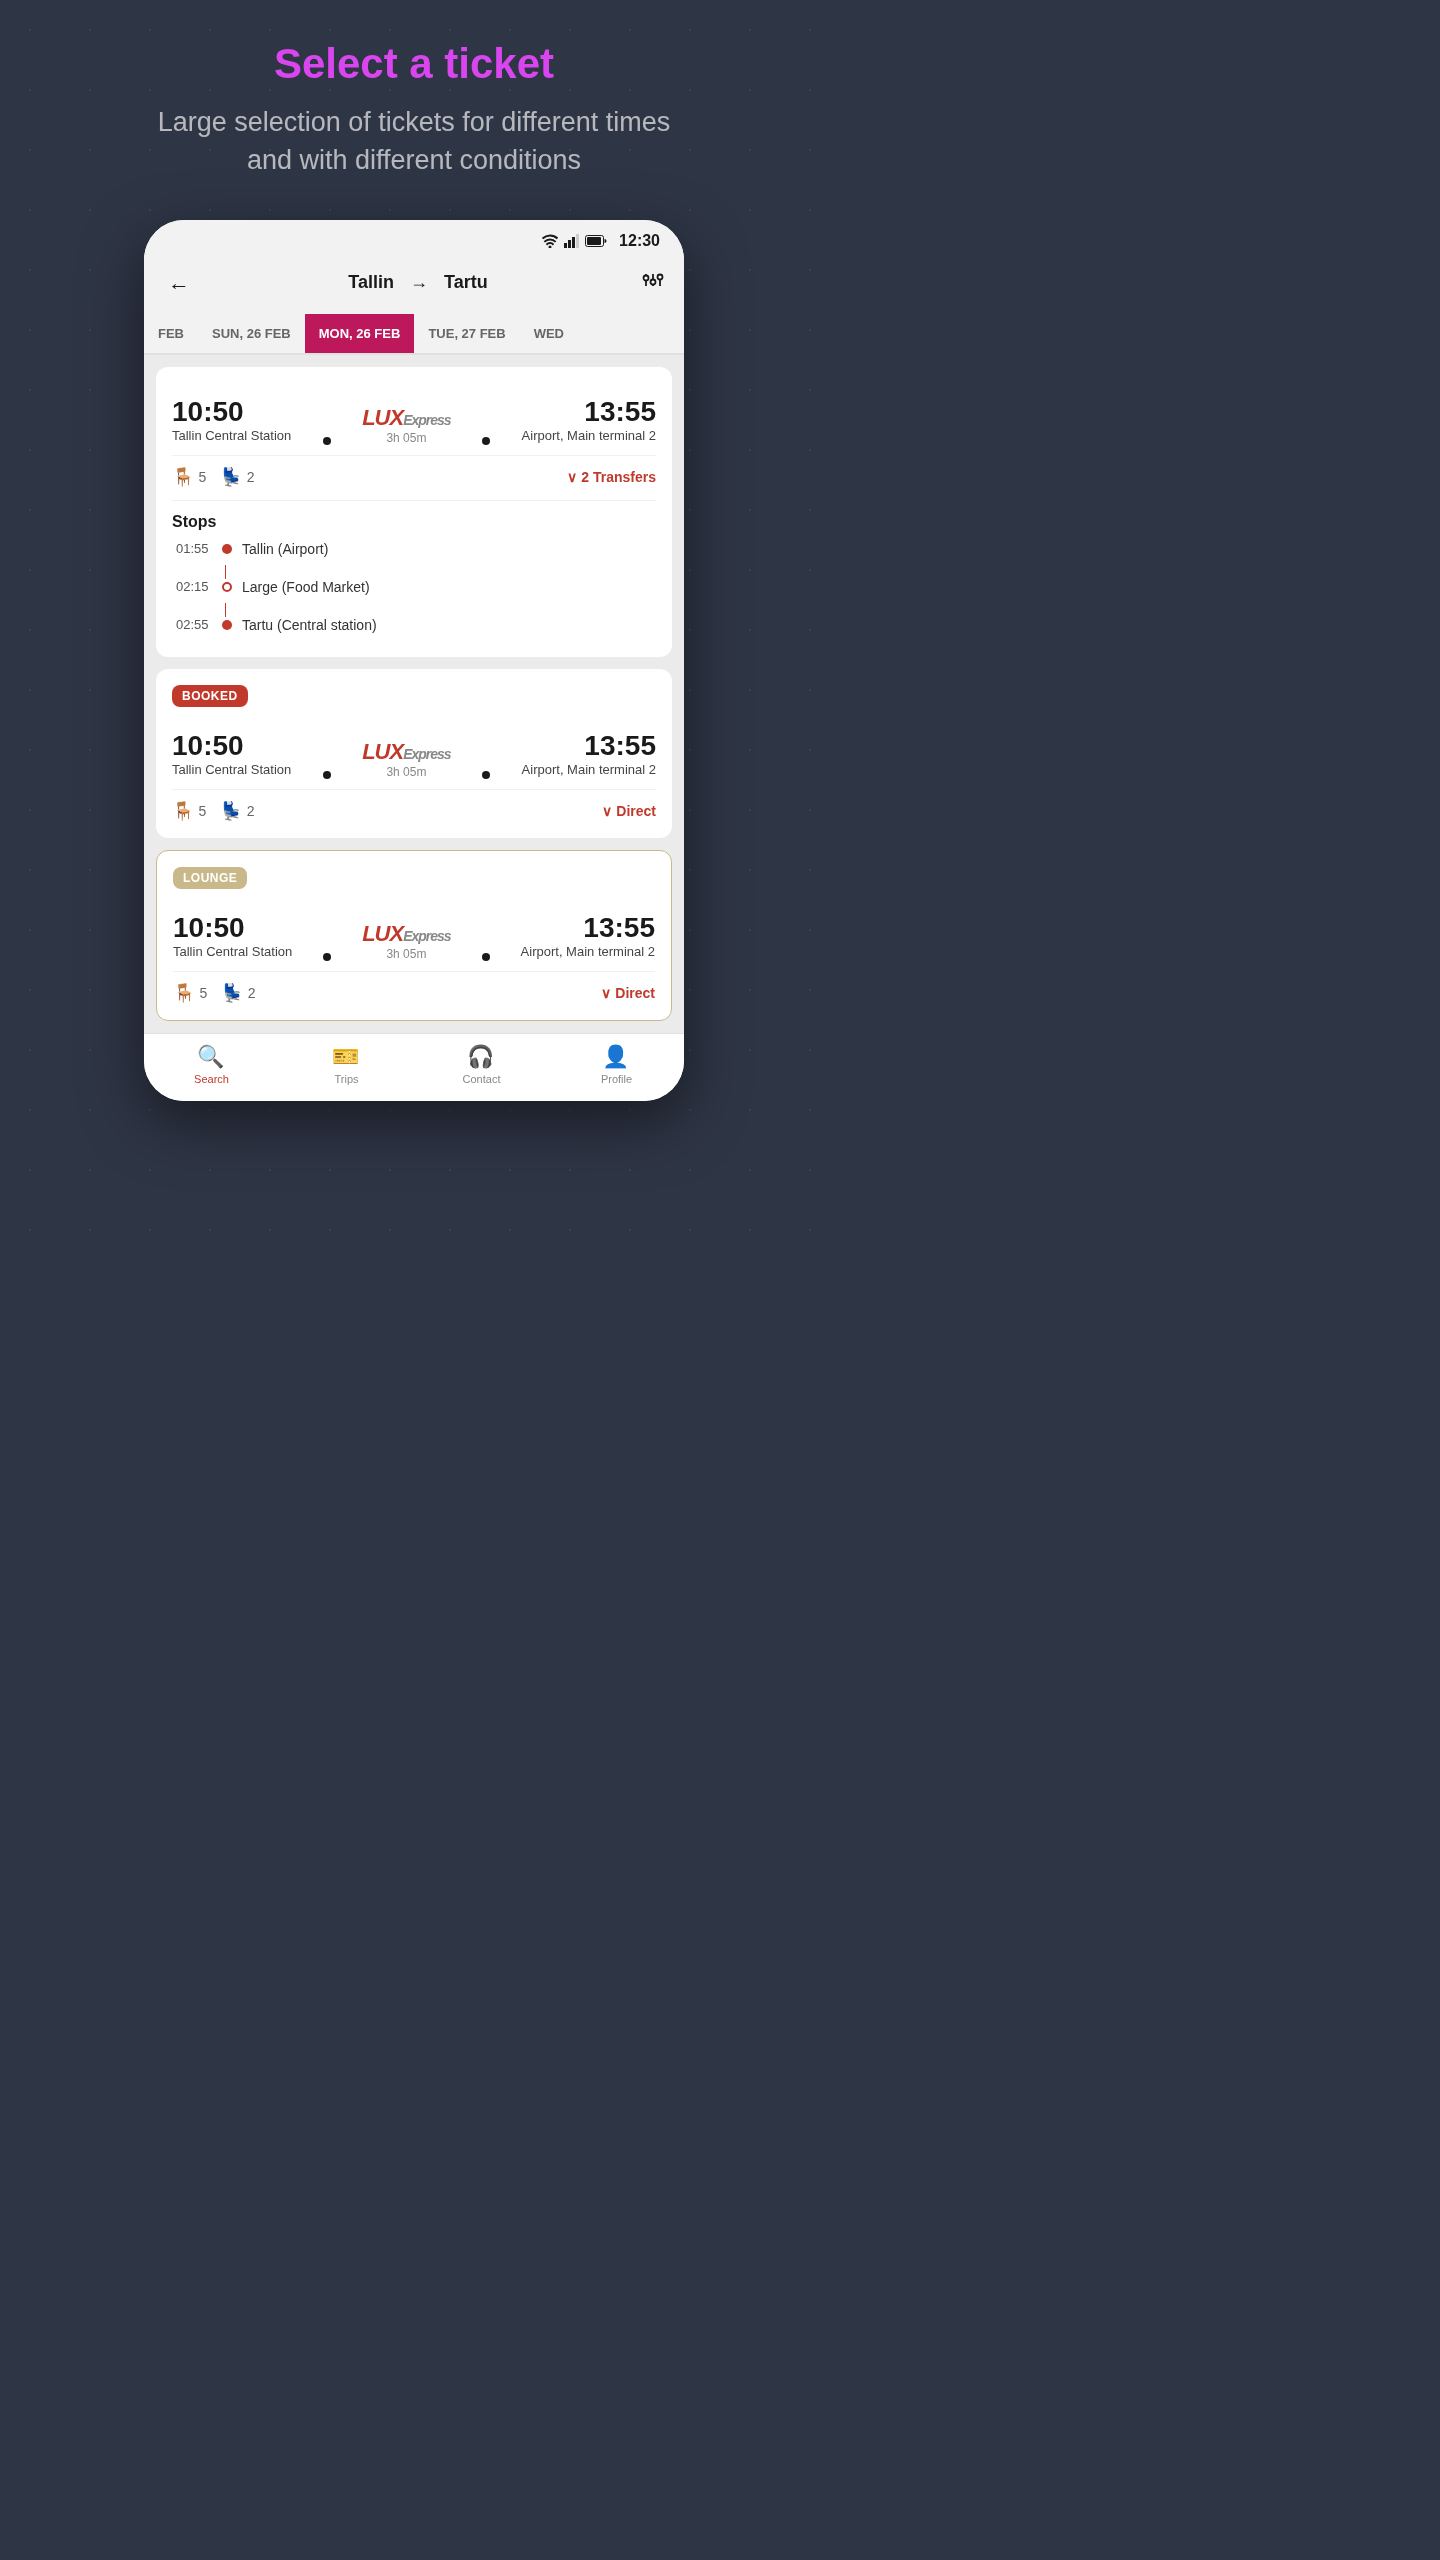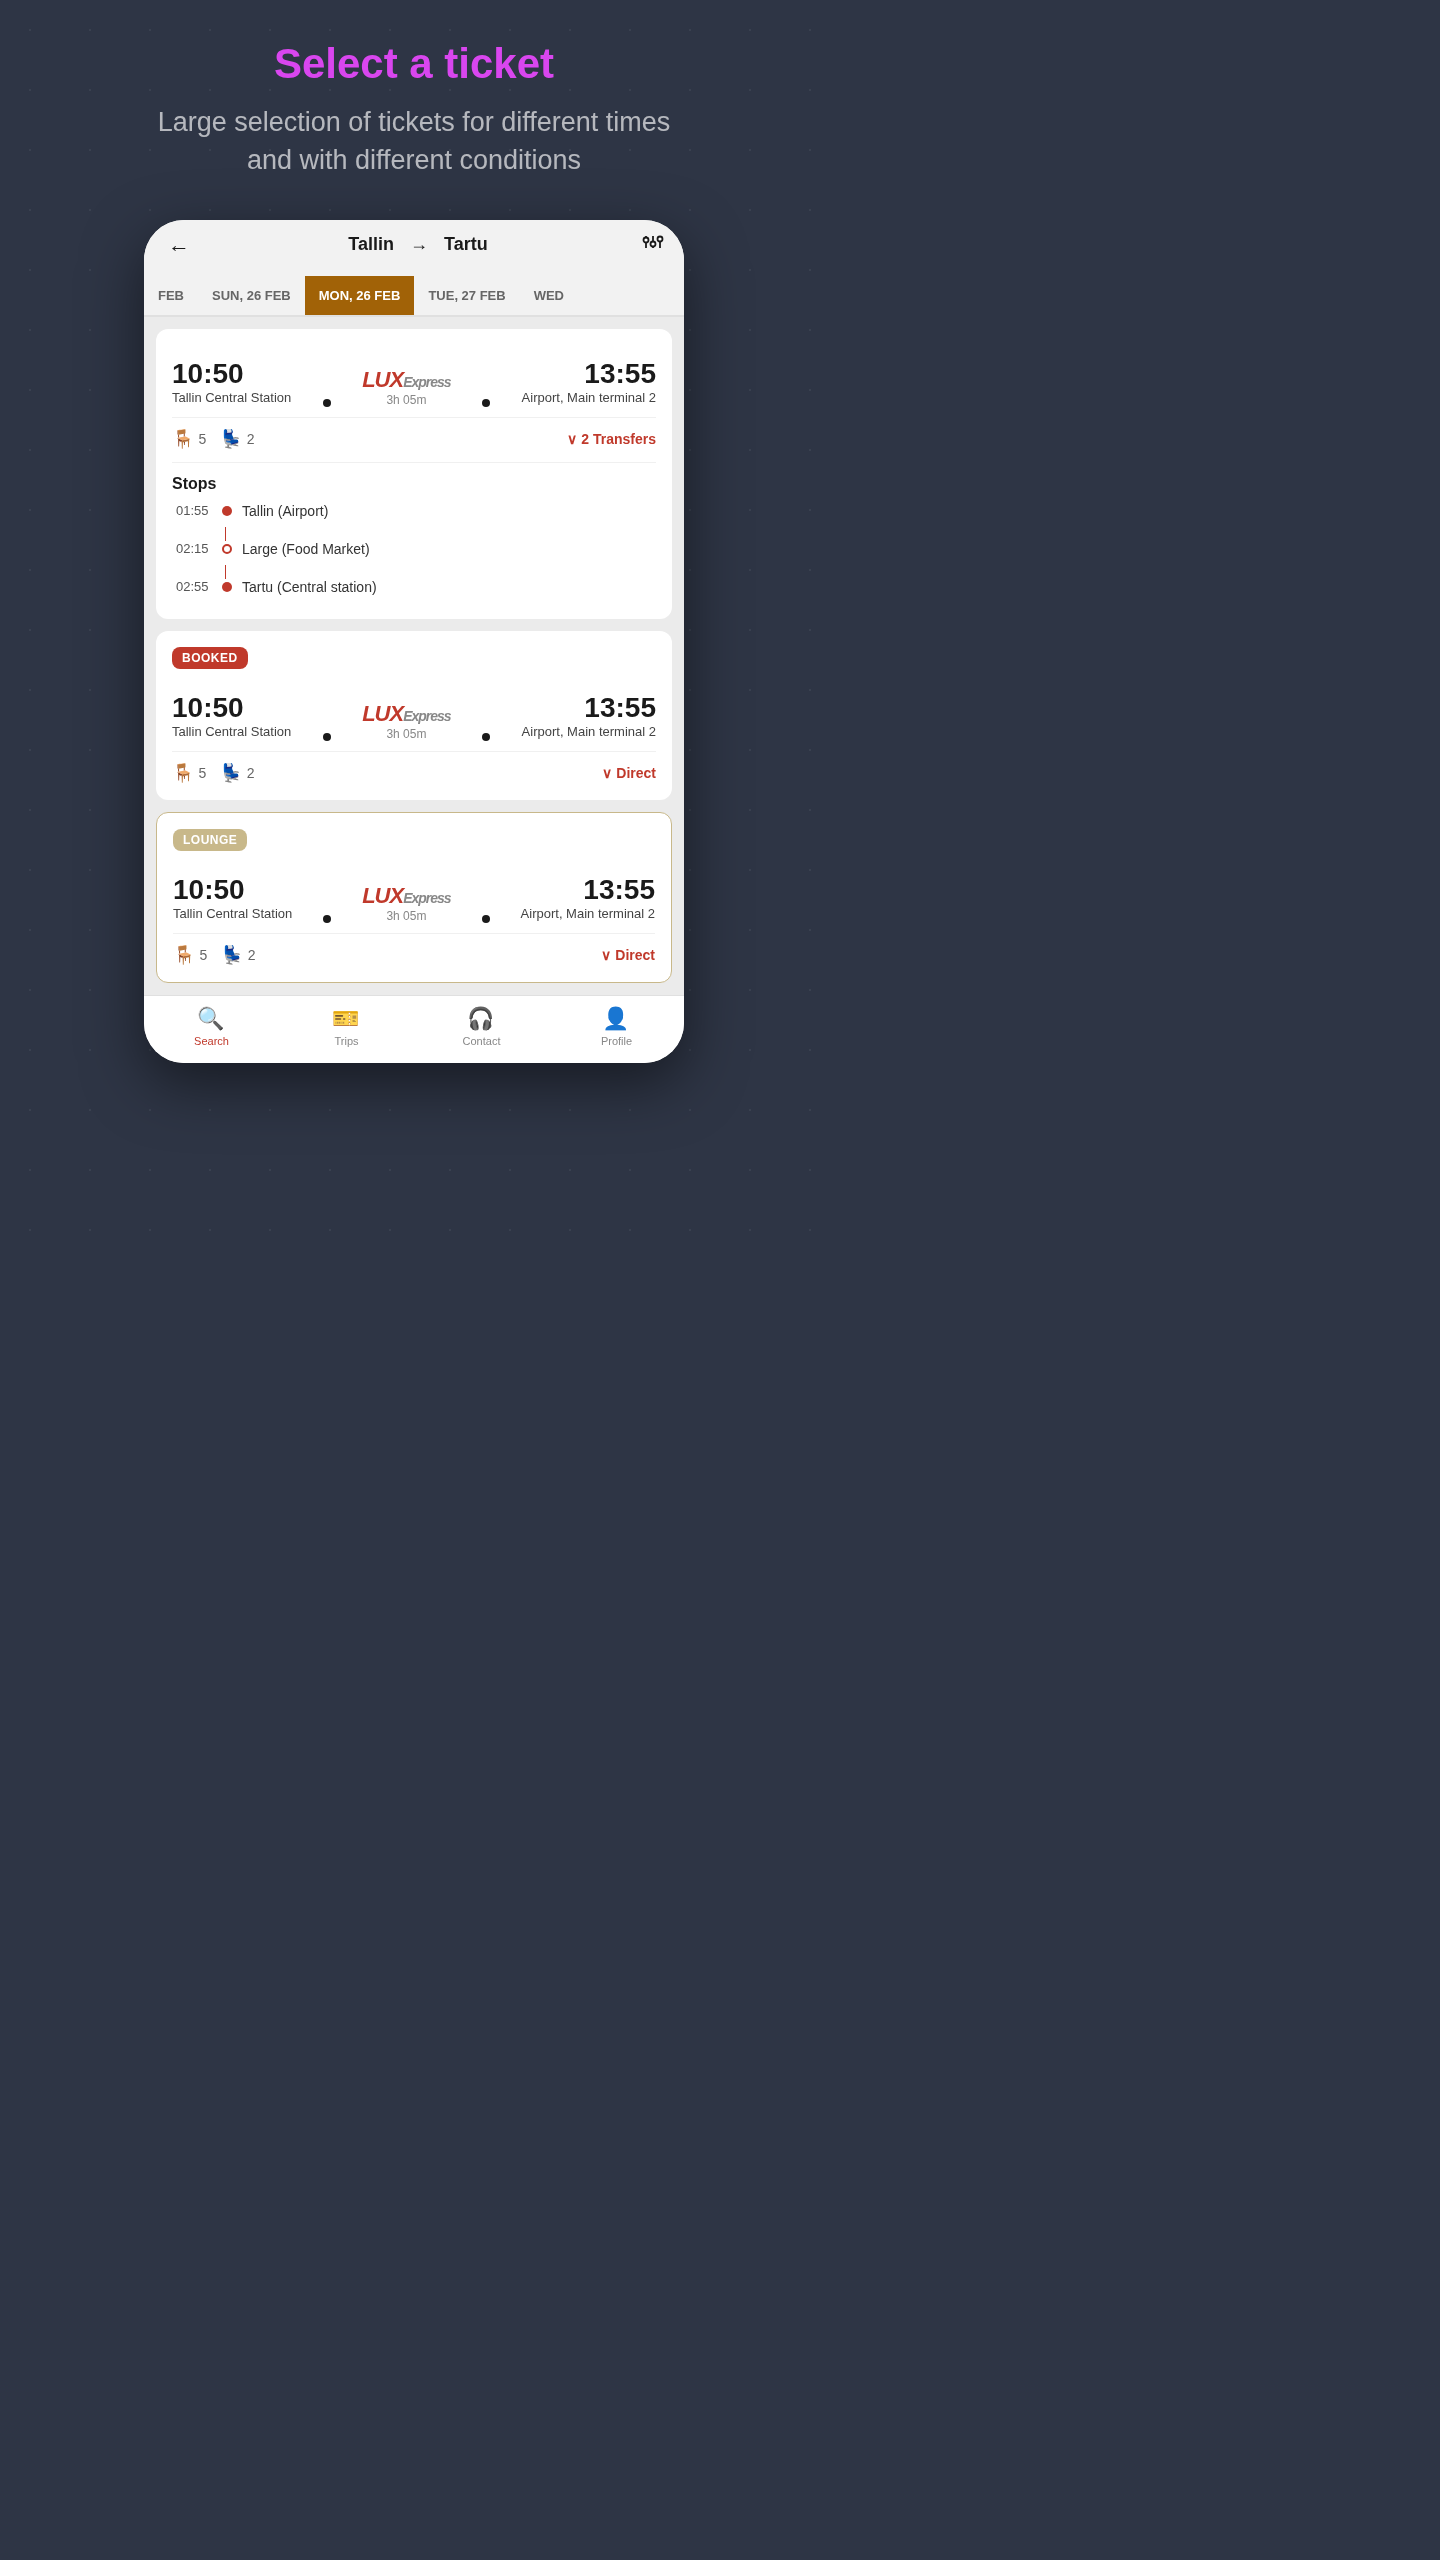--- a/index.html
+++ b/index.html
@@ -131,21 +131,21 @@
       padding: 12px 14px;
       font-size: 13px;
       font-weight: 600;
       color: #666;
       cursor: pointer;
       white-space: nowrap;
       text-align: center;
     }
 
     .date-tab.active {
-      background: #a16207;
+      background: #be185d;
       color: #fff;
       border-radius: 0;
     }
 
     
     .main-content {
       background: #ebebeb;
       padding: 12px;
       display: flex;
       flex-direction: column;
@@ -390,20 +390,42 @@
     }
   </style>
 </head>
 <body>
 
 <h1 class="hero-title">Select a ticket</h1>
 <p class="hero-subtitle">Large selection of tickets for different times and with different conditions</p>
 
 <div class="phone-frame">
 
+  <div class="status-bar">
+    <div class="status-icons">
+
+      <svg width="18" height="14" viewBox="0 0 18 14" fill="#1a1a1a">
+        <path d="M9 11.5a1.5 1.5 0 110 3 1.5 1.5 0 010-3zm0-3.5a5.5 5.5 0 014.24 2L11.8 11.4A3.5 3.5 0 009 10a3.5 3.5 0 00-2.8 1.4L4.76 10A5.5 5.5 0 019 8zm0-3.5a9 9 0 016.36 2.64L13.94 8.5A7 7 0 009 6.5a7 7 0 00-4.94 2L2.64 7.14A9 9 0 019 4.5zm0-4C12.18.5 15.05 1.7 17.19 3.74L15.77 5.16A11 11 0 009 2.5a11 11 0 00-6.77 2.66L.81 3.74A13.5 13.5 0 019 .5z"></path>
+      </svg>
+
+      <svg width="16" height="14" viewBox="0 0 16 14" fill="#1a1a1a">
+        <rect x="0" y="9" width="3" height="5"></rect>
+        <rect x="4" y="6" width="3" height="8"></rect>
+        <rect x="8" y="3" width="3" height="11"></rect>
+        <rect x="12" y="0" width="3" height="14" fill="#ccc"></rect>
+      </svg>
+
+      <svg width="22" height="12" viewBox="0 0 22 12" fill="none">
+        <rect x="0.5" y="0.5" width="18" height="11" rx="2" stroke="#1a1a1a" stroke-width="1"></rect>
+        <rect x="2" y="2" width="14" height="8" rx="1" fill="#1a1a1a"></rect>
+        <path d="M19.5 4v4a2 2 0 000-4z" fill="#1a1a1a"></path>
+      </svg>
+    </div>
+    <span class="status-time">12:30</span>
+  </div>
 
   <div class="top-nav">
     <span class="back-btn">←</span>
     <div class="route-title">
       <span>Tallin</span>
       <span class="route-arrow">→</span>
       <span>Tartu</span>
     </div>
     <span class="filter-btn">
       <svg width="22" height="20" viewBox="0 0 22 20" fill="none" stroke="#1a1a1a" stroke-width="1.8">

